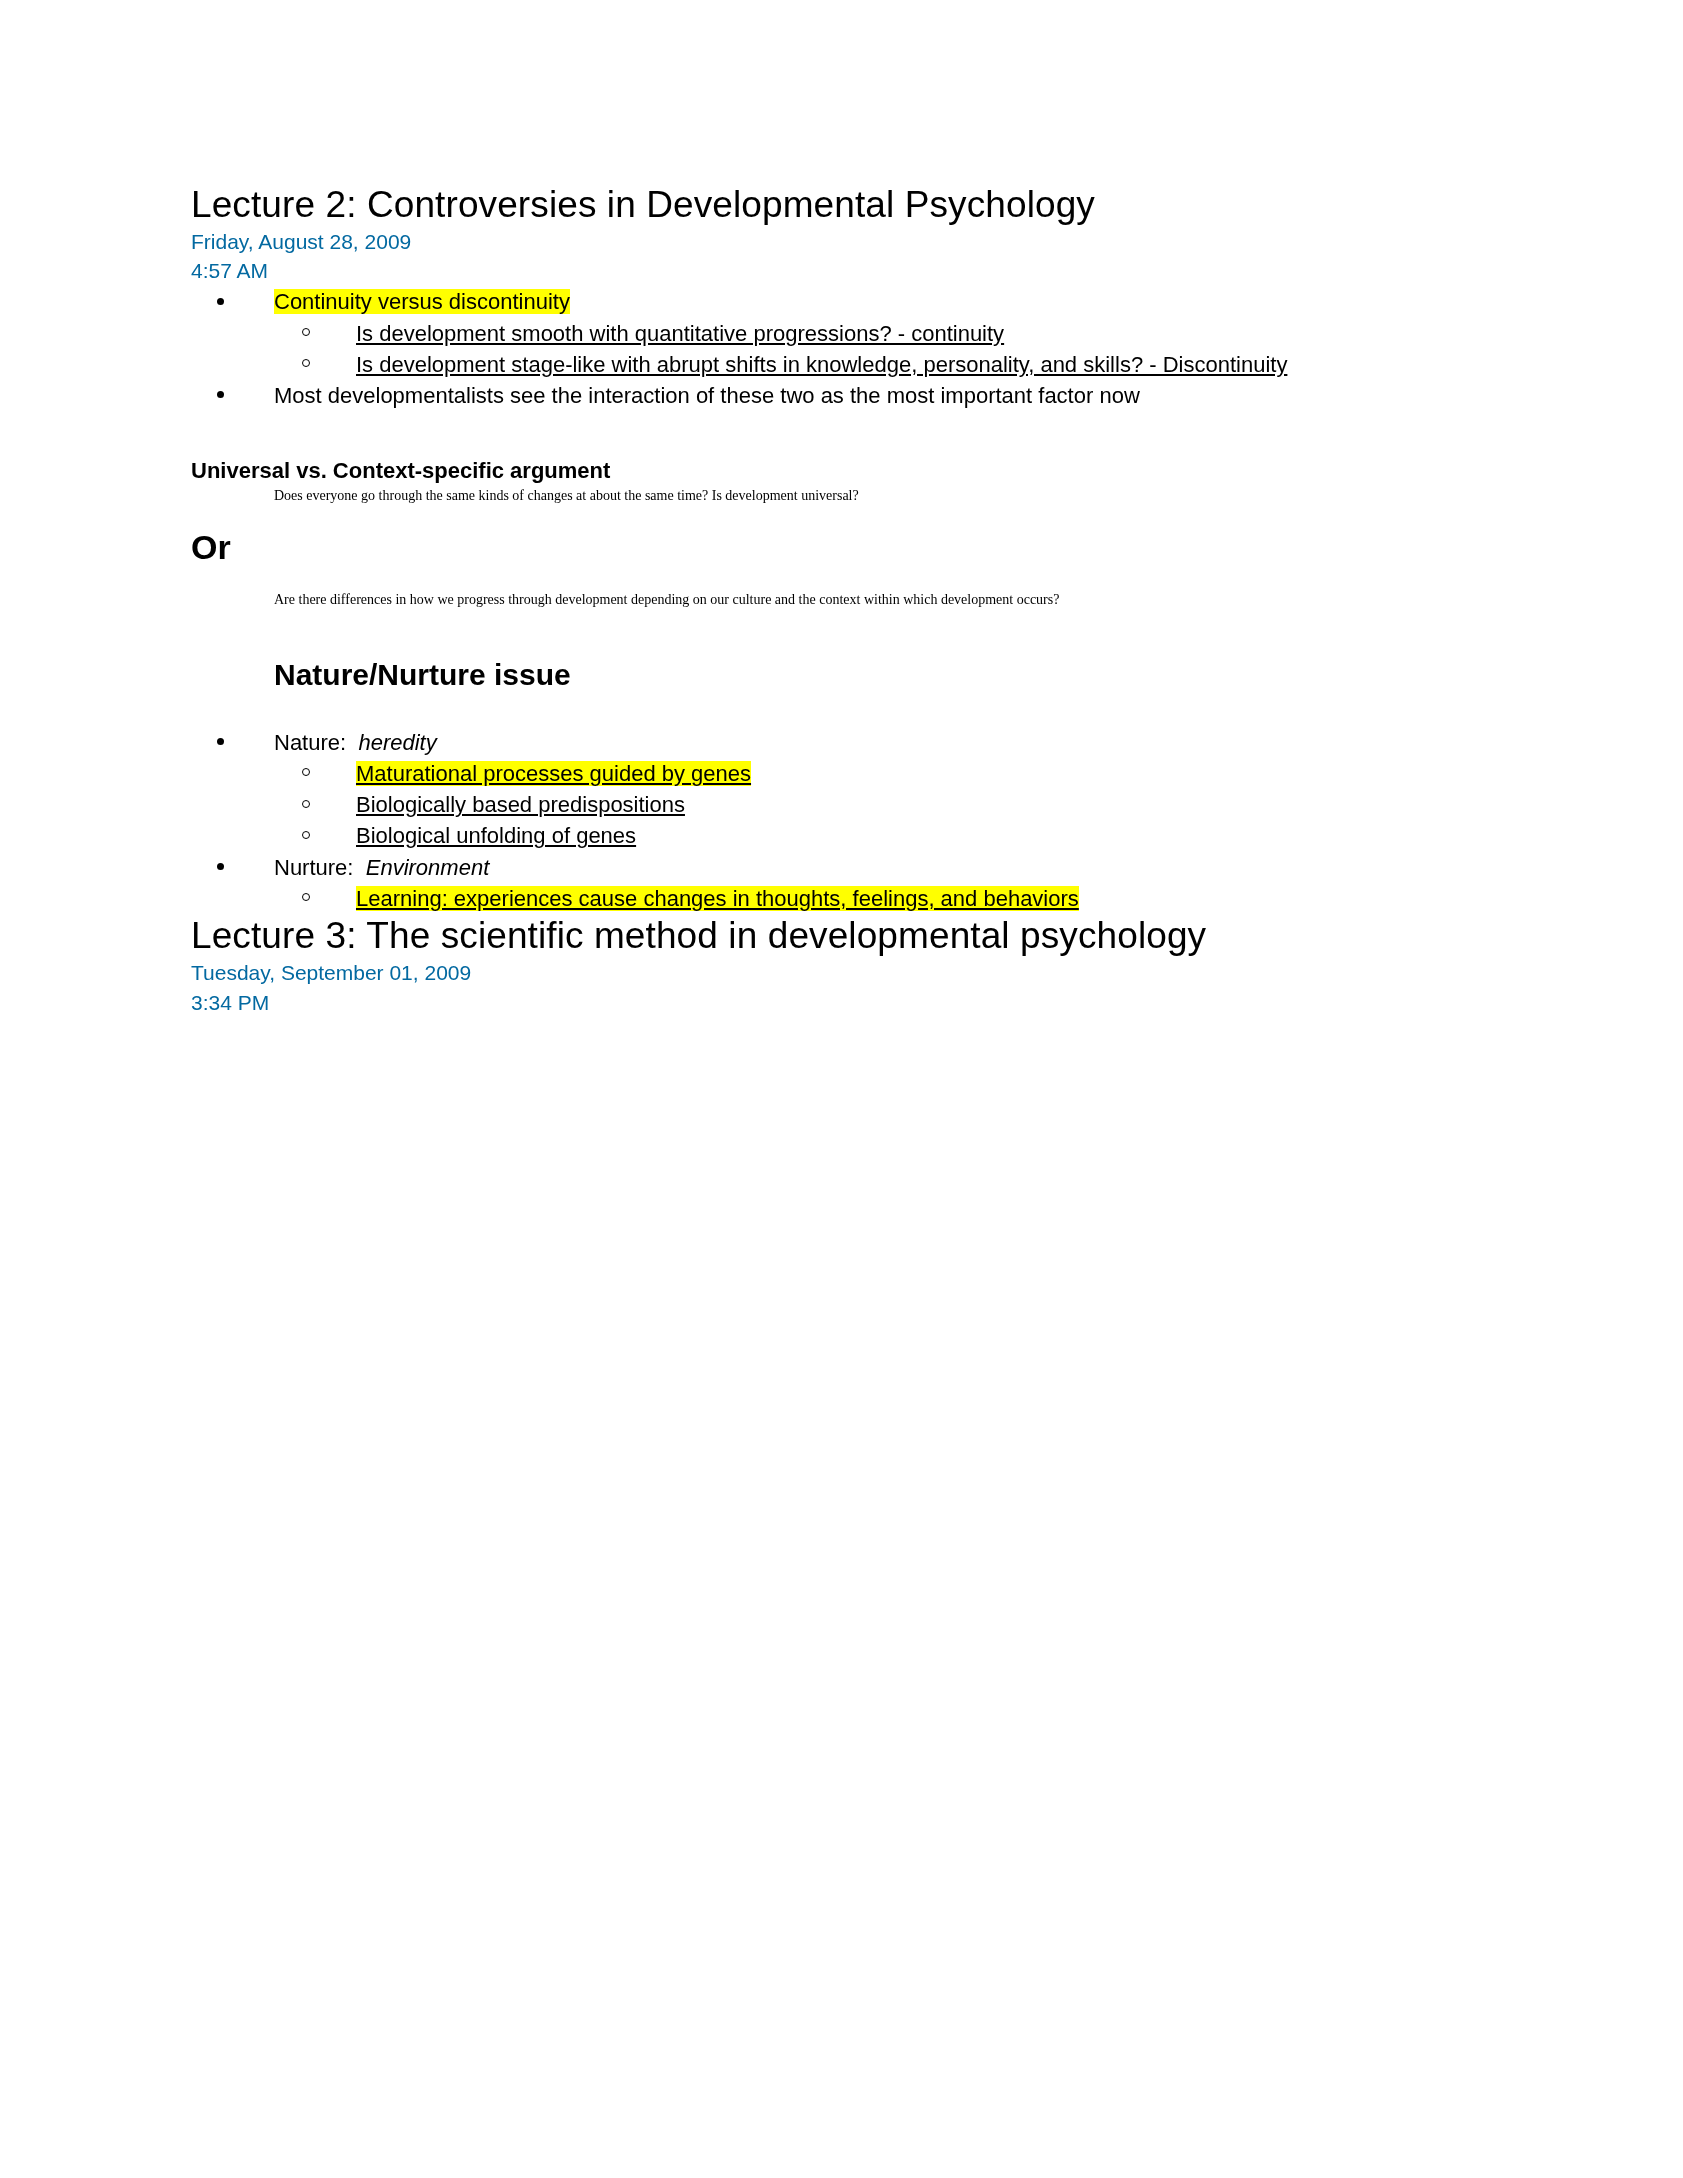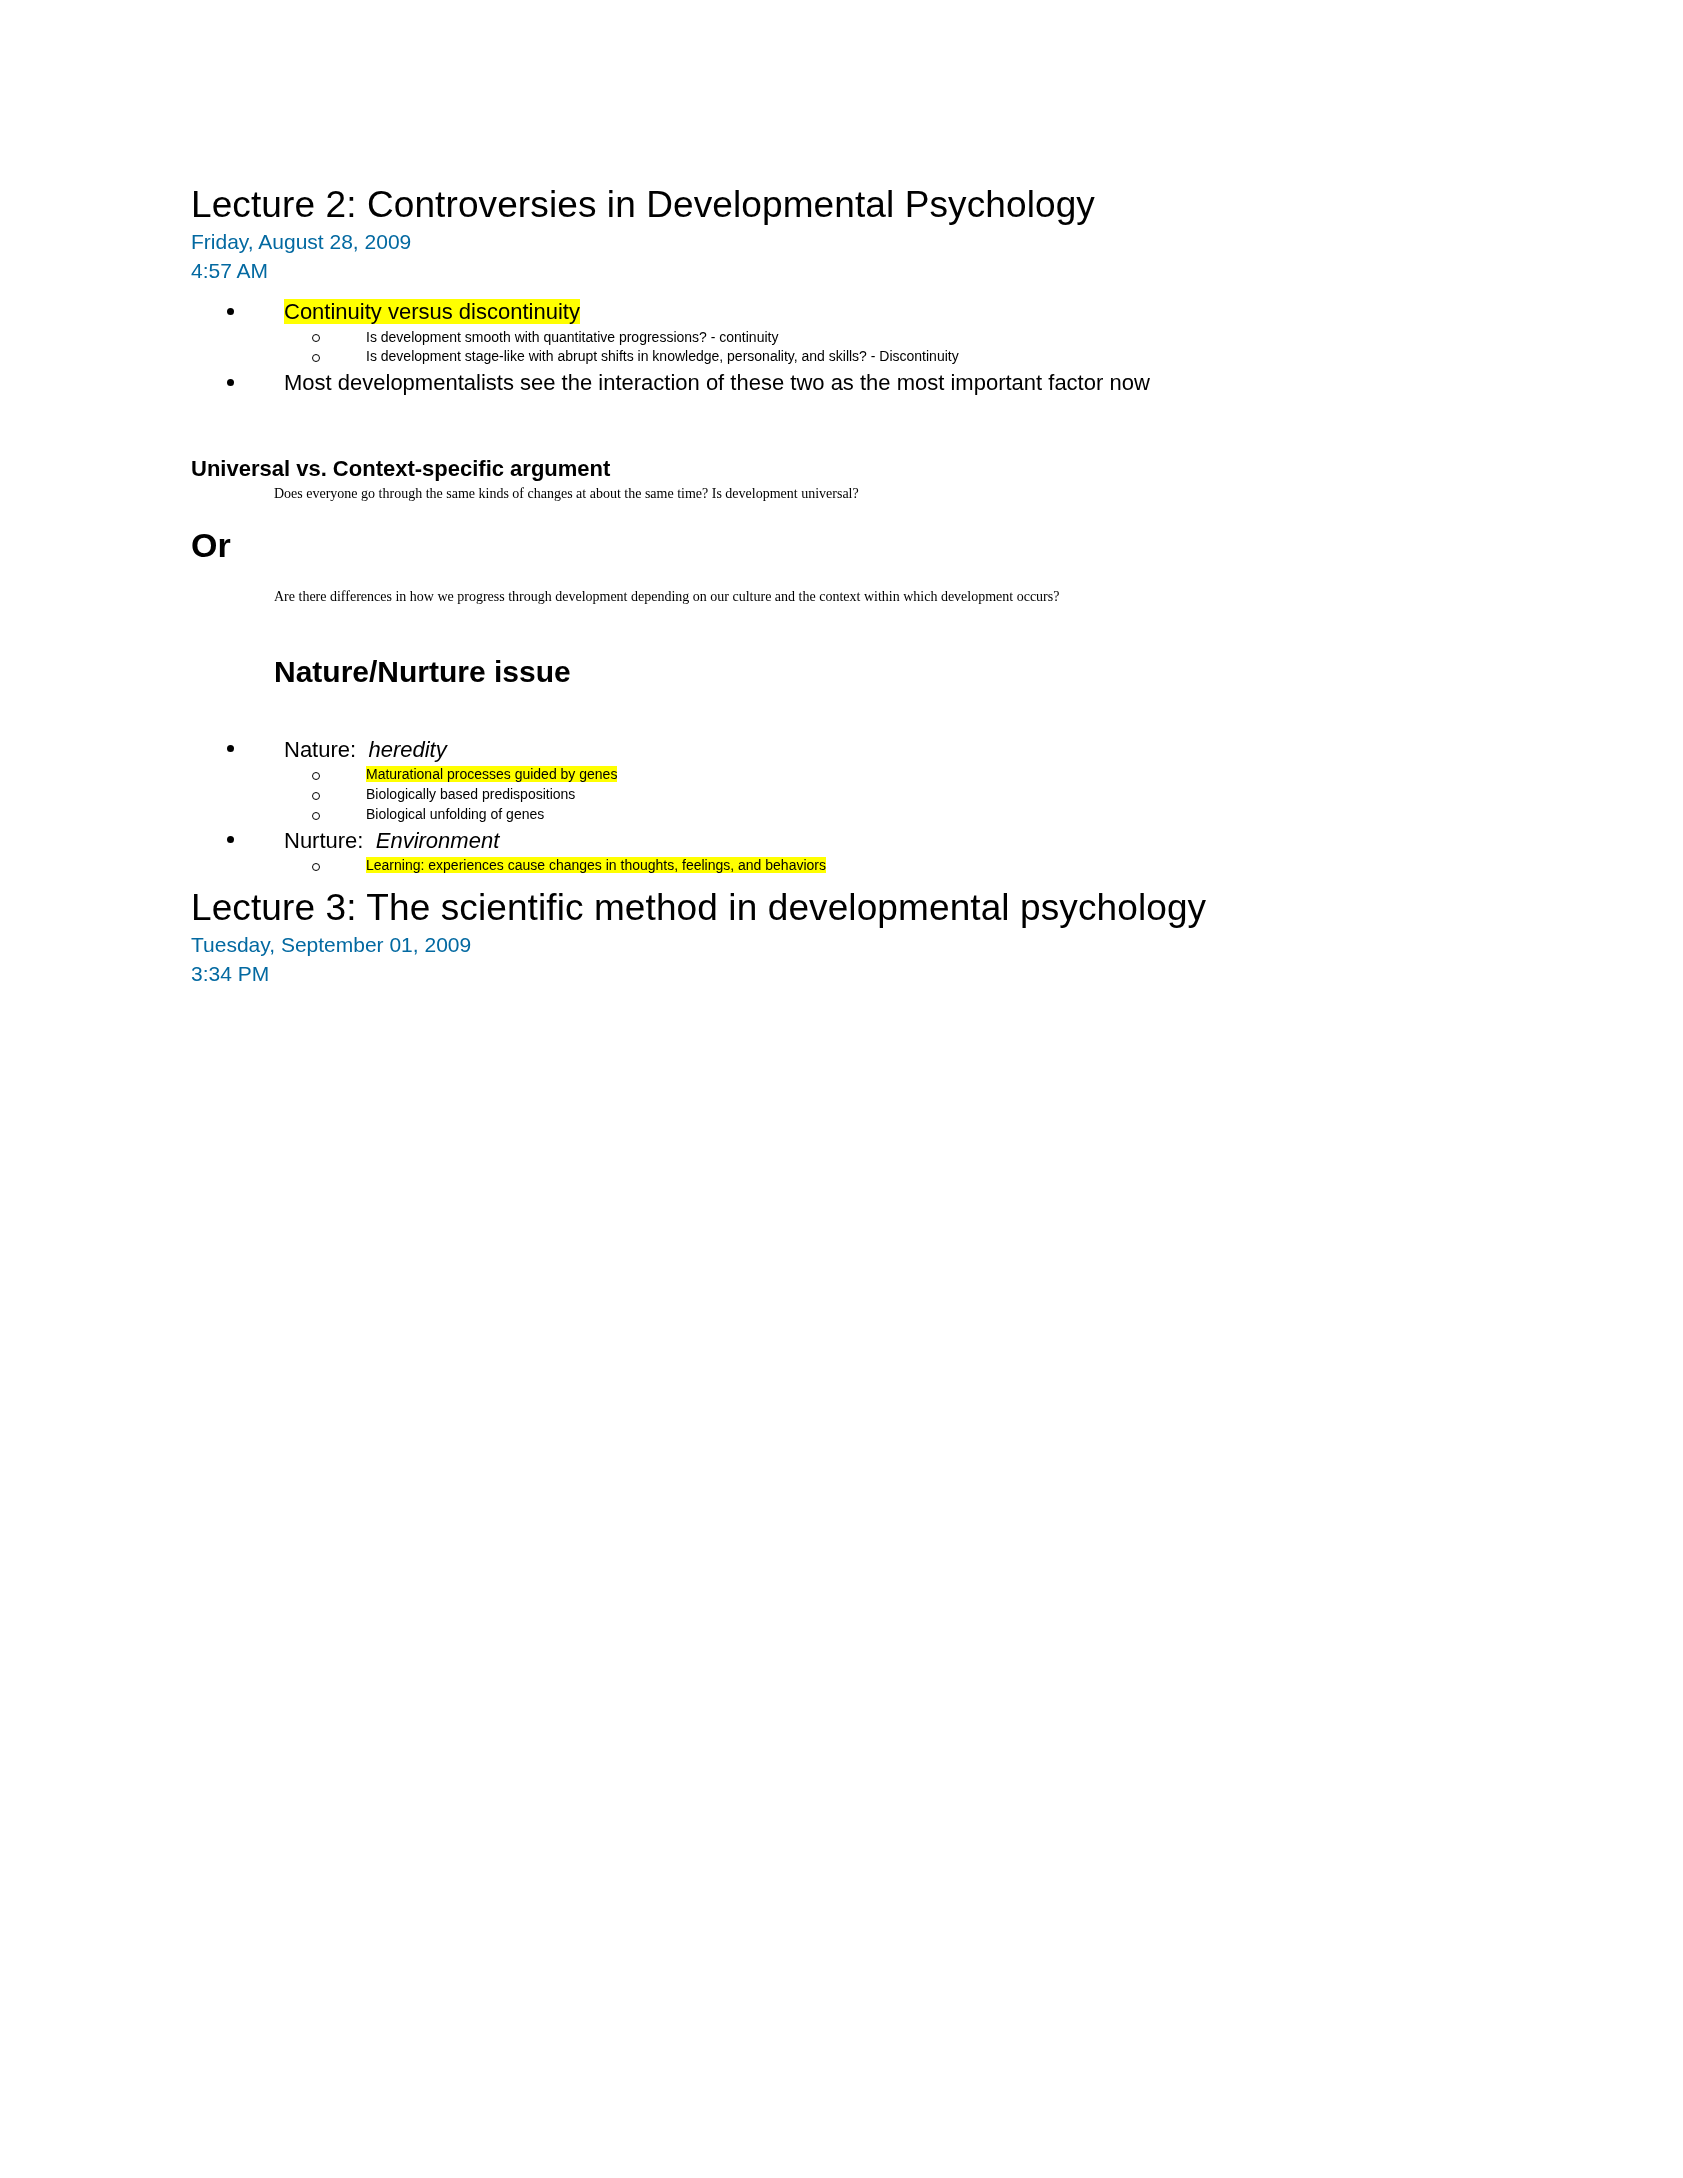--- a/index.html
+++ b/index.html
@@ -42,21 +42,21 @@
     font-weight: 400;
     color: #0369a1;
     line-height: 1.42;
     margin: 0;
     padding: 0;
   }
 
   
   ul.lvl1 {
     list-style: none;
-    margin: 10px;
+    margin: 0;
     padding: 0;
   }
   ul.lvl1 > li.b1 {
     position: relative;
     padding-left: 83px;
     font-size: 22px;
     line-height: 1.42;
     margin: 0;
   }
   ul.lvl1 > li.b1 > .bullet1 {
@@ -69,23 +69,24 @@
     border-radius: 50%;
   }
   ul.lvl2 {
     list-style: none;
     margin: 0;
     padding: 0;
   }
   ul.lvl2 > li.b2 {
     position: relative;
     padding-left: 82px;
-    font-size: 14px;
-    line-height: 1.42;
-    margin: 0;
+    font-size: 22px;
+    line-height: 1.42;
+    margin: 0;
+    text-decoration: underline;
   }
   ul.lvl2 > li.b2 > .bullet2 {
     position: absolute;
     left: 28px;
     top: 0.48em;
     width: 8px;
     height: 8px;
     border: 1.3px solid #000000;
     border-radius: 50%;
     box-sizing: border-box;

